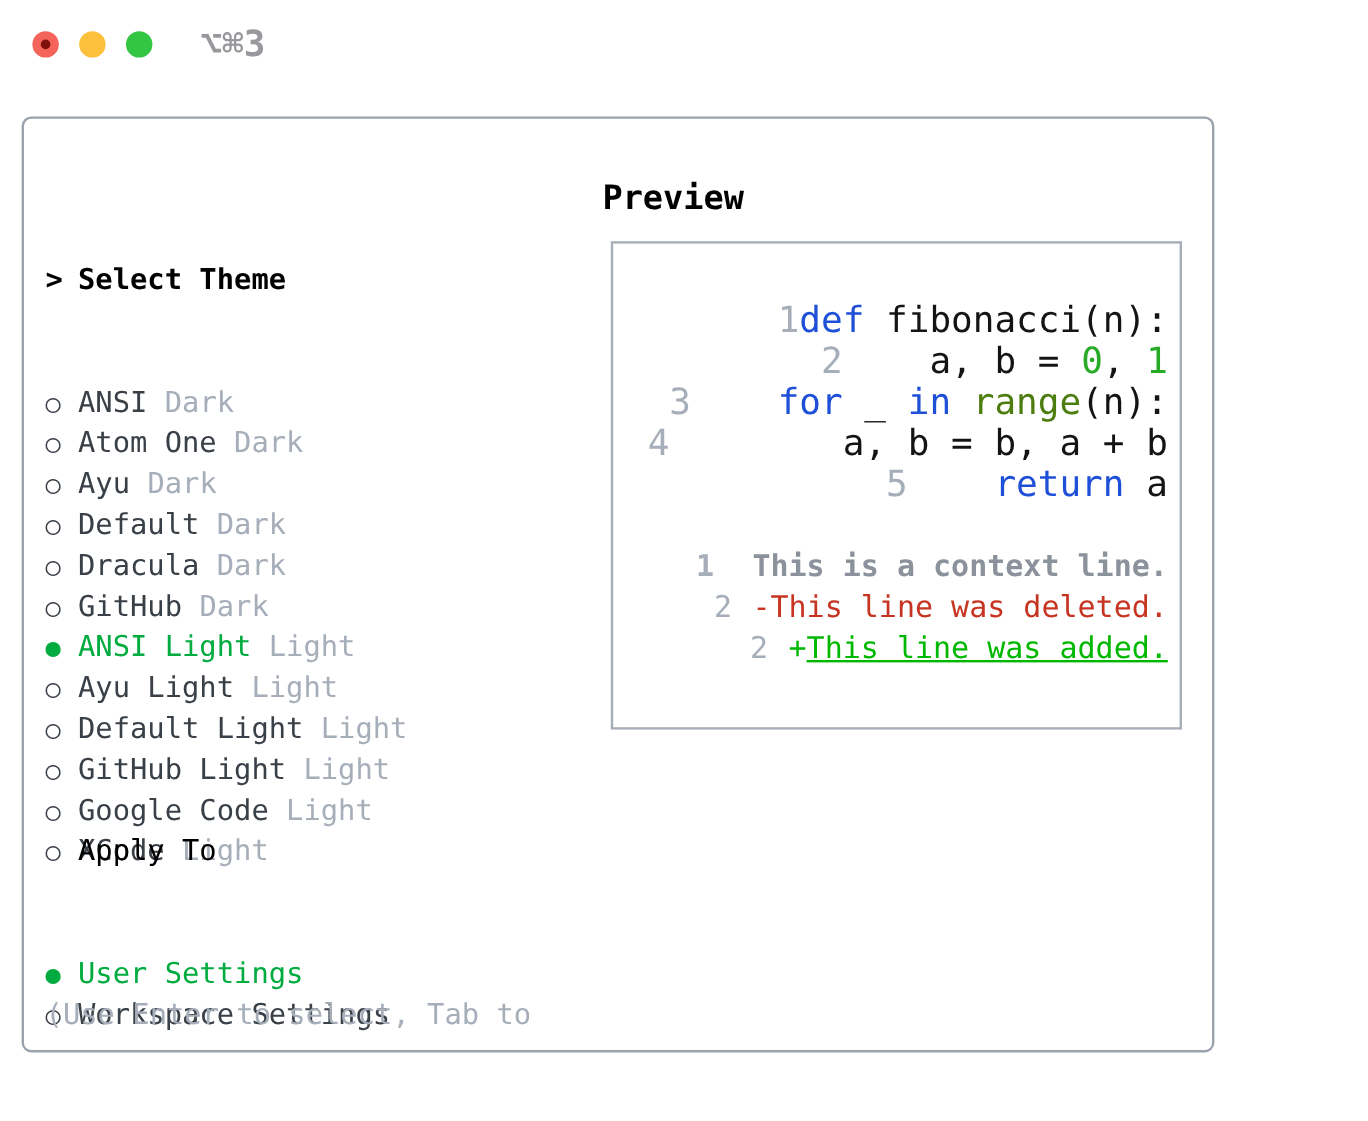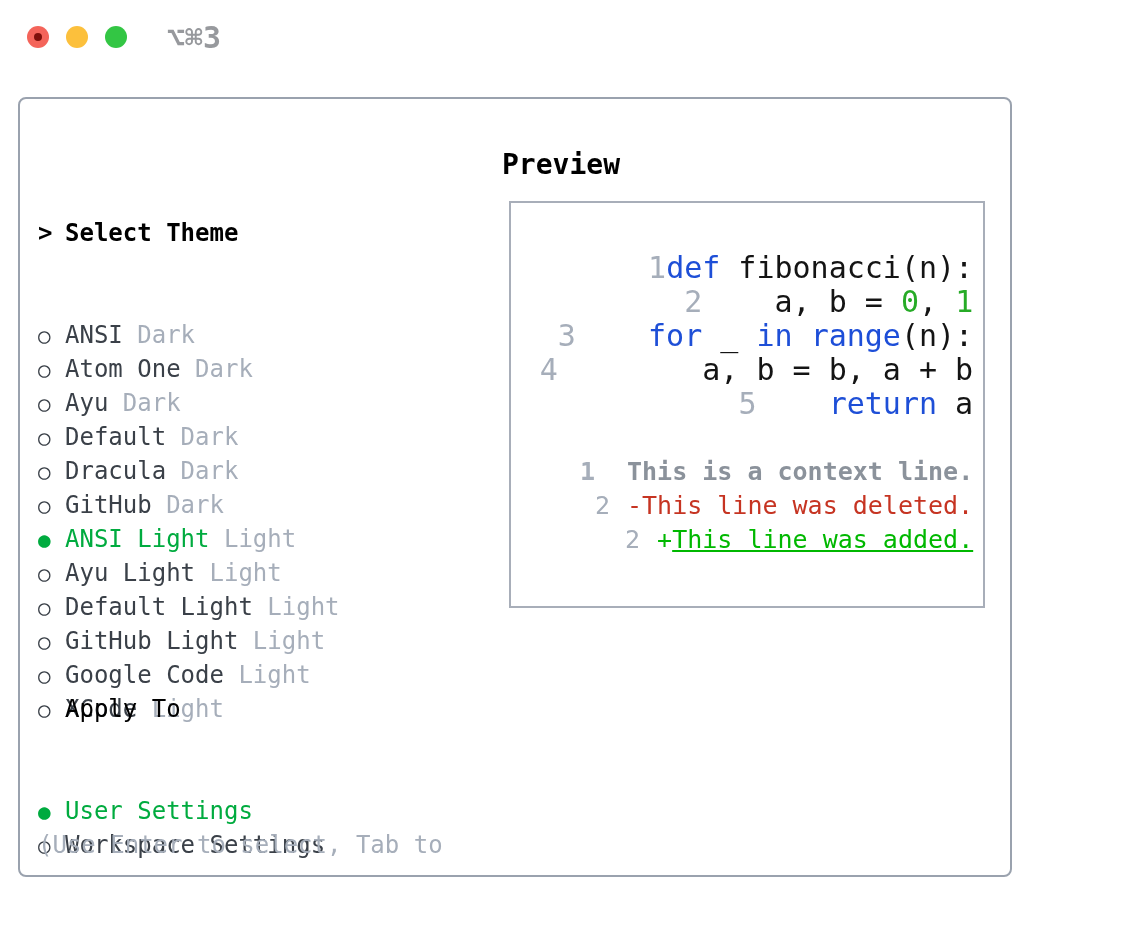--- a/index.html
+++ b/index.html
@@ -43,21 +43,21 @@
   .preview-header { position:absolute; left:482px; top:49px; font-size:28px; line-height:34px;
                     font-weight:bold; color:#000; }
   .preview-box { position:absolute; left:489px; top:102px; width:476px; height:407px;
                  border:2px solid #a8aeb9; background:#fff;text-align:right; }
   .codeblock { position:absolute; left:19px; top:48px; font-size:30px; line-height:34px; white-space:pre; }
   .code-line { height:34px; }
   .code-line .ln { display:inline-block; width:27px; color:#a6aeba; }
   .tk-plain   { color:#141414; }
   .tk-keyword { color:#1e4fd7; }
   .tk-number  { color:#27ab27; }
-  .tk-builtin { color:#1d4ed8; }
+  .tk-builtin { color:#4d7c0f; }
   .spacer { height:34px; }
   .diff-line { height:34px; font-size:25px; line-height:34px; }
   .diff-line .ln { display:inline-block; width:65px; color:#a6aeba; }
   .diff-line .mk2 { display:inline-block; width:32px; }
   .diff-context { color:#8b929b;font-weight:bold; }
   .diff-deleted { color:#c63422; }
   .diff-added   { color:#00b800;text-decoration:underline; }
 </style>
 </head>
 <body>

